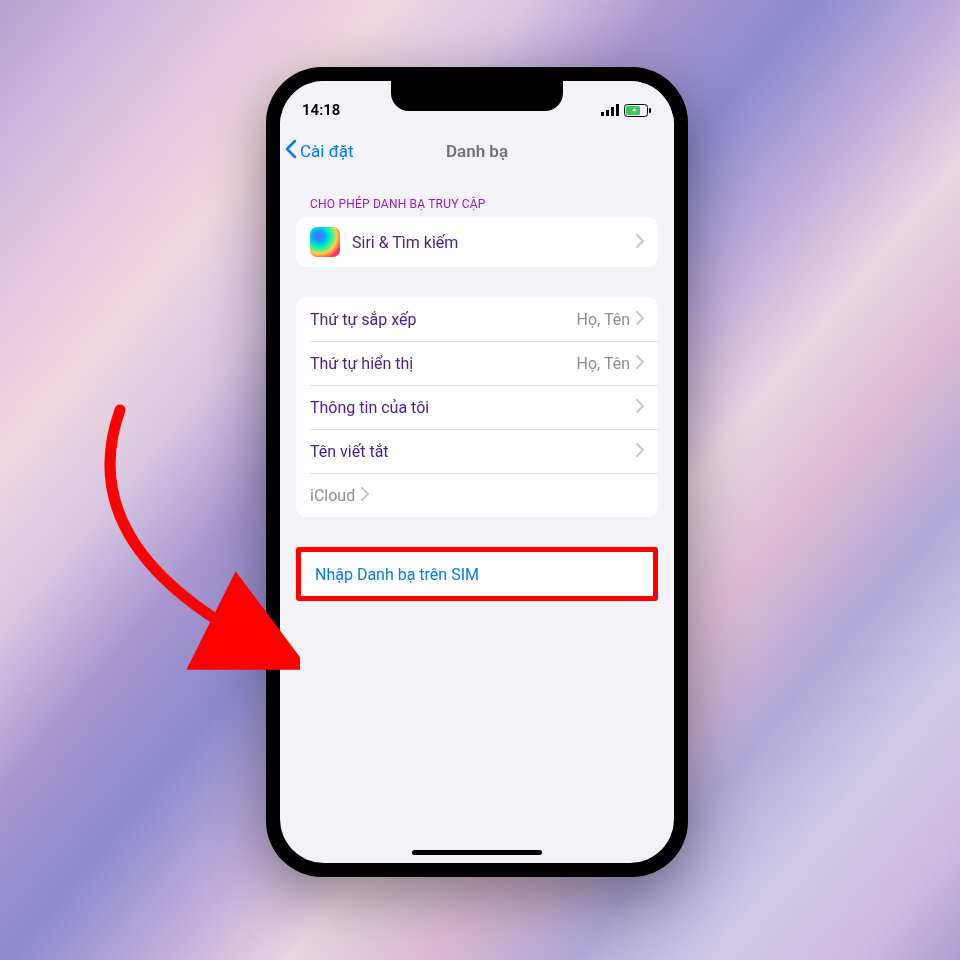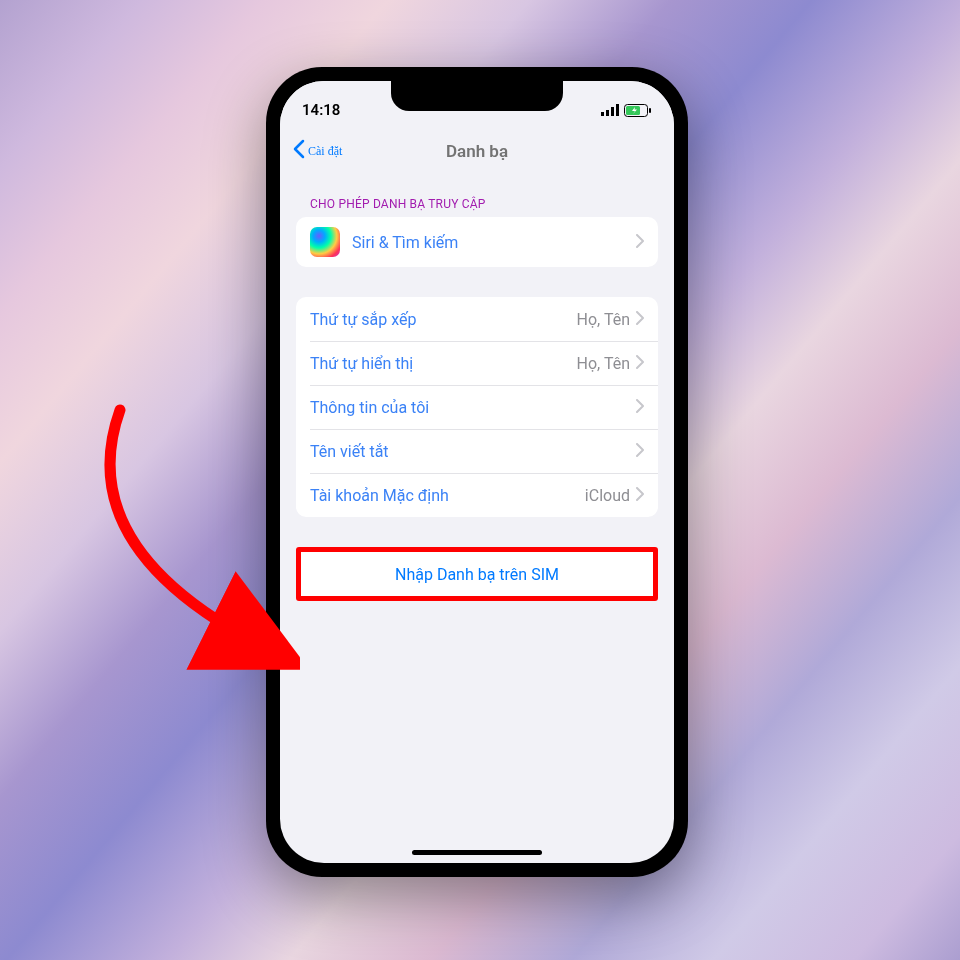--- a/index.html
+++ b/index.html
@@ -68,25 +68,24 @@
       height: 44px;
       display: flex;
       align-items: center;
       position: relative;
       background: #f2f2f7;
     }
     .back-btn {
       display: flex;
       align-items: center;
       color: #007aff;
-      font-size: 12px;
-      position: absolute;
-      left: 12px;
+      font-size: 17px;
+      position: absolute;
+      left: 4px;
       gap: 2px;
-      font-family: Liberation Serif, serif;
     }
     .back-btn svg { margin-right: 0; }
     .nav-title {
       margin: 0 auto;
       font-weight: 600;
       font-size: 17px;
       color: #737373;
     }
 
     .content { padding: 0 16px; }
@@ -120,21 +119,21 @@
       background: #e3e3e7;
     }
     .row-icon {
       width: 30px;
       height: 30px;
       border-radius: 7px;
       margin-right: 12px;
       flex-shrink: 0;
       background: radial-gradient(circle at 30% 30%, #6a5cff, #0af, #0fa, #fc4, #f35, #c3c);
     }
-    .row-label { flex: 1; font-size: 16px; color: #3b82f6; }
+    .row-label { flex: 1; font-size: 16px; color: #4c1d95; }
     .row-value { color: #8e8e93; font-size: 16px; margin-right: 6px; }
     .chevron { color: #c7c7cc; }
     .row-action .row-label { color: #007aff; }
 
     .highlight-box {
       border: 5px solid #ff0000;
       border-radius: 3px;
     }
 
     .arrow-wrap {
@@ -242,31 +241,30 @@
         </div>
         <div class="row">
           <div class="row-label">Tên viết tắt</div>
           <span class="chevron">
             <svg width="8" height="14" viewBox="0 0 8 14">
                 <path d="M1 1 L7 7 L1 13" stroke="#c7c7cc" stroke-width="2" fill="none" stroke-linecap="round" stroke-linejoin="round"></path>
               </svg>
           </span>
         </div>
         <div class="row">
-          <div class="row-label">Tài khoản Mặc định</div>
           <div class="row-value">iCloud</div>
           <span class="chevron">
             <svg width="8" height="14" viewBox="0 0 8 14">
                 <path d="M1 1 L7 7 L1 13" stroke="#c7c7cc" stroke-width="2" fill="none" stroke-linecap="round" stroke-linejoin="round"></path>
               </svg>
           </span>
         </div>
       </div>
 
-      <div class="group highlight-box" style="margin-top:30px;text-align:center;">
+      <div class="group highlight-box" style="margin-top:30px;">
         <div class="row row-action">
           <div class="row-label">Nhập Danh bạ trên SIM</div>
         </div>
       </div>
     </div>
 
     <div class="home-indicator"></div>
   </div>
 </div>
 

